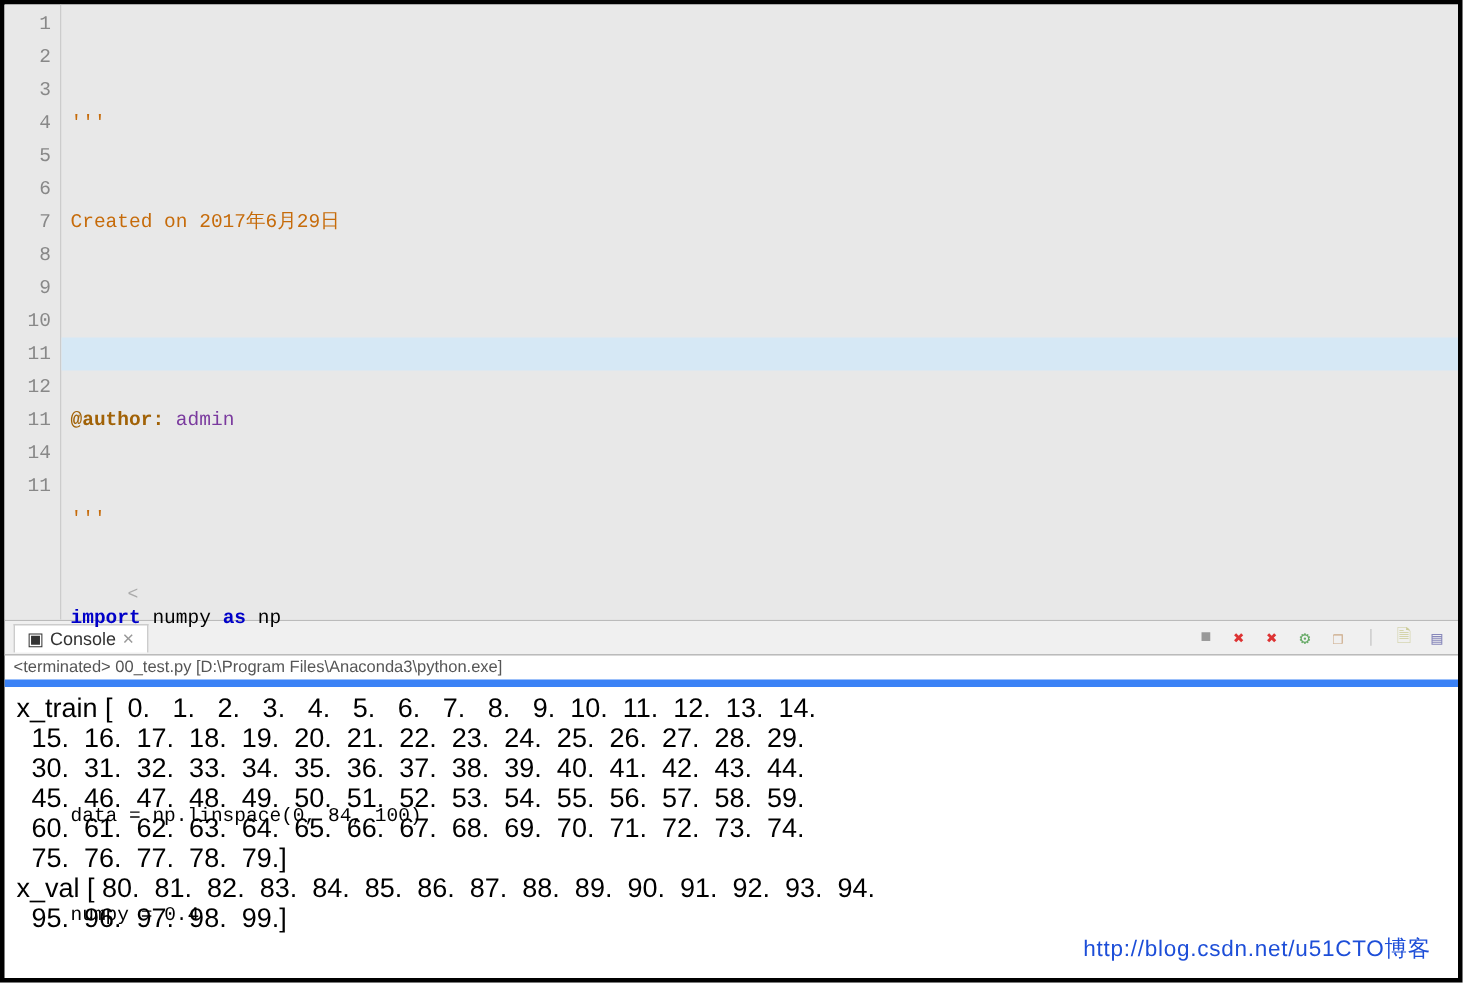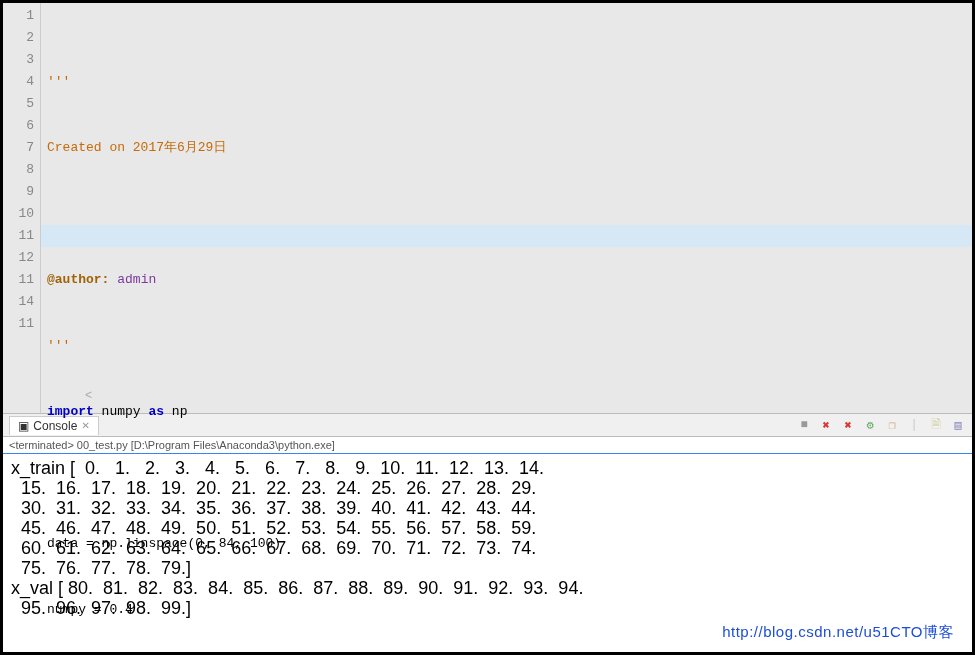--- a/index.html
+++ b/index.html
@@ -94,21 +94,21 @@
   display: inline-flex;
   align-items: center;
   justify-content: center;
   font-size: 12px;
 }
 .terminated-bar {
   font-family: "Segoe UI", Tahoma, sans-serif;
   font-size: 11px;
   color: #555;
   padding: 2px 6px;
-  border-bottom: 1px solid #3b82f6;
+  border-bottom: 5px solid #3b82f6;
 }
 .console-output {
   font-family: Liberation Sans, sans-serif;
   font-size: 18px;
   padding: 4px 8px;
   white-space: pre;
   line-height: 20px;
 }
 .watermark {
   position: absolute;

